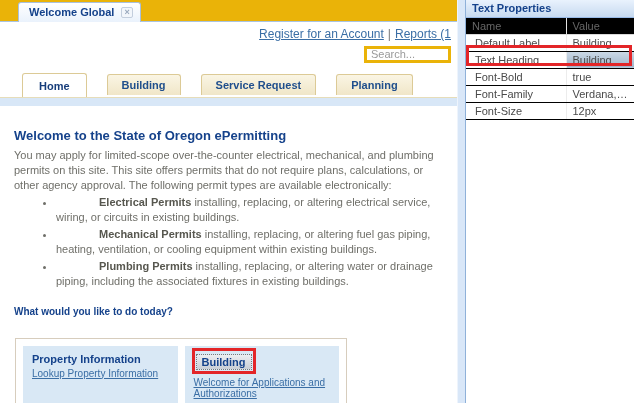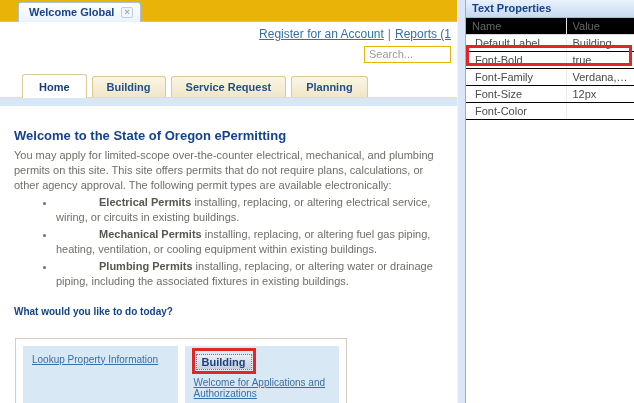--- a/index.html
+++ b/index.html
@@ -17,24 +17,24 @@
   .wintab .close { display: inline-block; margin-left: 7px; font-size: 9px; color: #98a8bd;
                    border: 1px solid #c3cedd; border-radius: 2px; padding: 0 2px; line-height: 9px;
                    vertical-align: 1px; background: #f2f6fb; }
 
   .toplinks { text-align: right; padding: 5px 6px 0 0; font-size: 12px; color: #3a6ea5; white-space: nowrap; overflow: hidden; }
   .toplinks a { color: #3a6ea5; text-decoration: underline; cursor: pointer; }
   .toplinks .sep { color: #777; margin: 0 4px; text-decoration: none; }
 
   .searchwrap { text-align: right; padding: 3px 6px 0 0; }
   .searchwrap input { width: 87px; height: 17px; font-size: 11px; padding: 1px 4px;
-                      border: 1px solid #eab308; color: #555; font-family: "Liberation Sans", sans-serif; }
+                      border: 3px solid #eab308; color: #555; font-family: "Liberation Sans", sans-serif; }
   .searchwrap input::placeholder { color: #9a9a9a; }
 
-  .navtabs { display: flex; gap: 5px; align-items: flex-end; margin: 10px 0 0 22px; height: 24px; }
+  .navtabs { display: flex; gap: 20px; align-items: center; margin: 10px 0 0 22px; height: 24px; }
   .navtab { padding: 4px 14px 4px; font-size: 11px; font-weight: bold; color: #1f4e8c;
             background: linear-gradient(#faf5e4, #f0e6c8); border: 1px solid #dcca96; border-bottom: none;
             border-radius: 3px 3px 0 0; cursor: pointer; }
   .navtab.active { background: #fff; color: #173d7a; padding: 6px 16px 5px; position: relative; z-index: 2; margin-bottom: -1px; }
   .band { height: 9px; background: #d8e7f7; border-top: 1px solid #e6ddba; }
 
   .content { padding-left: 14px; }
   .h1 { margin: 22px 0 5px; font-size: 13px; font-weight: bold; color: #15428b; }
   .intro { width: 424px; font-size: 11px; line-height: 15px; color: #6f6f69; }
   ul.permits { margin: 2px 0 0 42px; width: 390px; }
@@ -105,20 +105,21 @@
     <div class="intro">You may apply for limited-scope over-the-counter electrical, mechanical, and plumbing permits on this site. This site offers permits that do not require plans, calculations, or other agency approval. The following permit types are available electronically:</div>
     <ul class="permits">
       <li><b>Electrical Permits</b><span> installing, replacing, or altering electrical service, wiring, or circuits in existing buildings.</span></li>
       <li><b>Mechanical Permits</b><span> installing, replacing, or altering fuel gas piping, heating, ventilation, or cooling equipment within existing buildings.</span></li>
       <li><b>Plumbing Permits</b><span> installing, replacing, or altering water or drainage piping, including the associated fixtures in existing buildings.</span></li>
     </ul>
     <div class="h2">What would you like to do today?</div>
 
     <div class="actionpanel">
       <div class="quad">
+        <div class="quad-title">Property Information</div>
         <a>Lookup Property Information</a>
       </div>
       <div class="quad">
         <span class="redbox-inline"><span class="sel-heading">Building</span></span>
         <a>Welcome for Applications and Authorizations</a>
       </div>
 
     </div>
   </div>
 </div>
@@ -137,31 +138,31 @@
         <th>Name</th>
         <th>Value</th>
       </tr>
     </thead>
     <tbody>
       <tr>
         <td>Default Label</td>
         <td class="val">Building</td>
       </tr>
       <tr>
+        <td>Text Heading</td>
+        <td class="val selected">Building</td>
+      </tr>
+      <tr>
         <td>Font-Bold</td>
         <td class="val">true</td>
       </tr>
       <tr>
         <td>Font-Family</td>
         <td class="val">Verdana, Arial, Helveti...</td>
       </tr>
       <tr>
         <td>Font-Size</td>
         <td class="val">12px</td>
       </tr>
-      <tr>
-        <td>Font-Color</td>
-        <td class="val"></td>
-      </tr>
     </tbody>
   </table>
   <div class="redbox-row"></div>
 </div>
 
 </body></html>

